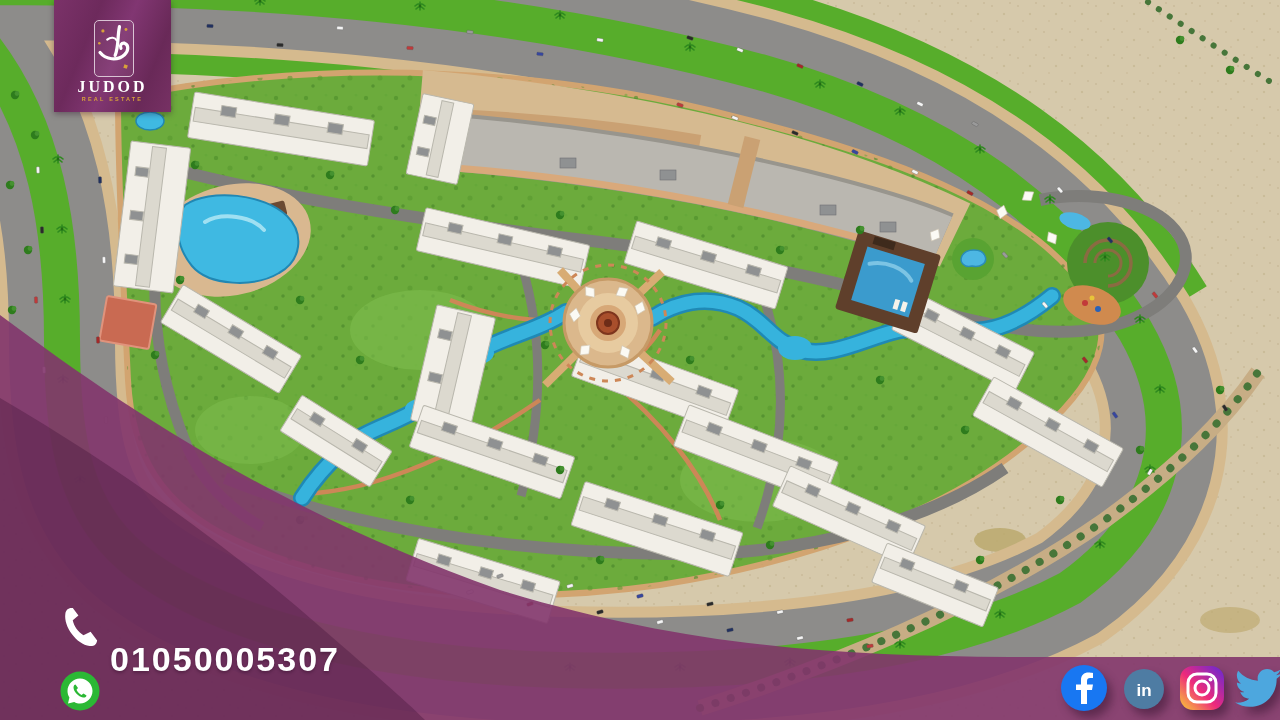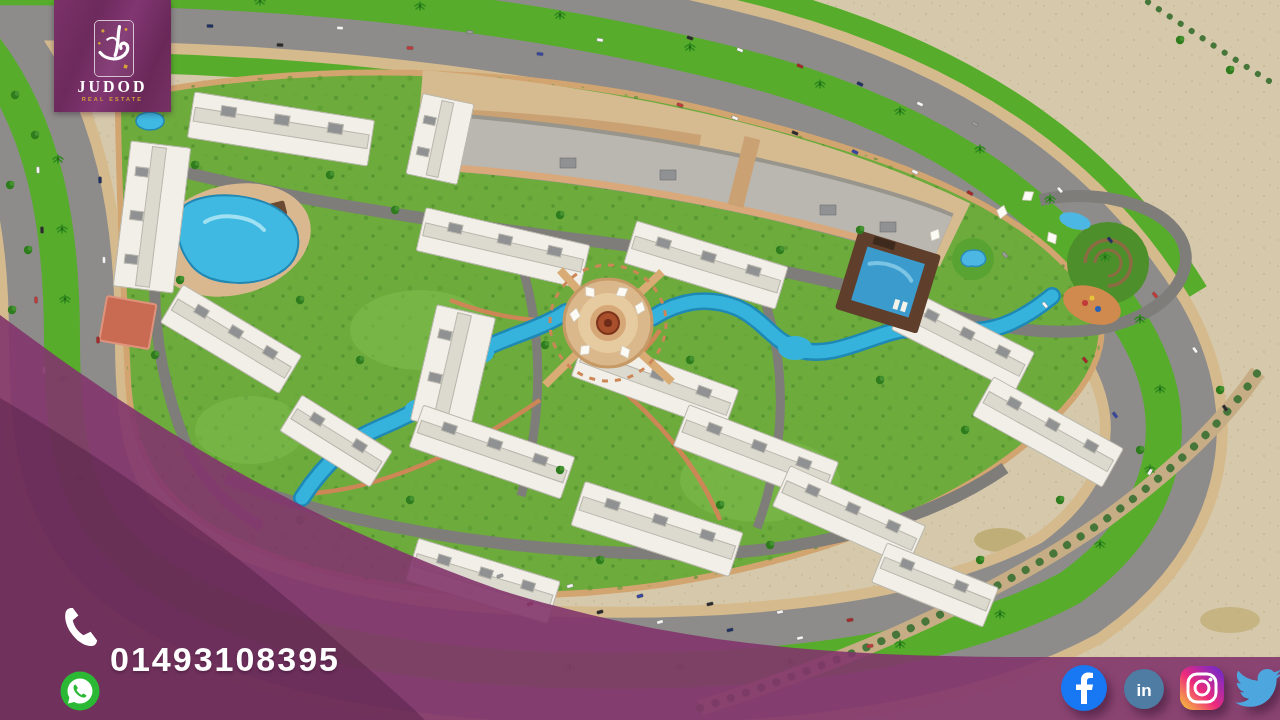--- a/index.html
+++ b/index.html
@@ -482,21 +482,21 @@
   </div>
   <div class="logo-title">JUDOD</div>
   <div class="logo-sub">REAL ESTATE</div>
 </div>
 
 <div class="contact">
   <svg class="phone-ico" width="44" height="44" viewBox="0 0 40 40">
     <path d="M11,3 C7,3 5,5.5 5,9 C5,21 19,35 31,35 C34.5,35 37,33 37,29
              L30,22 L24,26 C18.5,23.5 14.5,19.5 12.5,14 L17,9 Z" fill="#ffffff" transform="rotate(8 20 20)"></path>
   </svg>
-  <div class="phone-number">01493108395</div>
+  <div class="phone-number">01050005307</div>
   <svg class="wa-ico" width="42" height="42" viewBox="0 0 42 42">
     <circle cx="21" cy="21" r="19.5" fill="#2bb835"></circle>
     <path d="M21,8.5 C14.1,8.5 8.5,14.1 8.5,21 C8.5,23.4 9.2,25.6 10.4,27.5
              L9,33.5 L15.2,32 C17,33 19,33.5 21,33.5 C27.9,33.5 33.5,27.9 33.5,21
              C33.5,14.1 27.9,8.5 21,8.5 Z" fill="#ffffff"></path>
     <path d="M16.5,14.5 C15.5,14.5 14.5,15.8 14.5,17.5 C14.5,21.5 19.5,26.8 24,27.5
              C26,27.8 27.5,26.8 27.5,25.5 L24.5,23.5 L22.5,25
              C20.5,24 18.3,21.8 17.5,19.8 L19,18 Z" fill="#2bb835"></path>
   </svg>
 </div>

